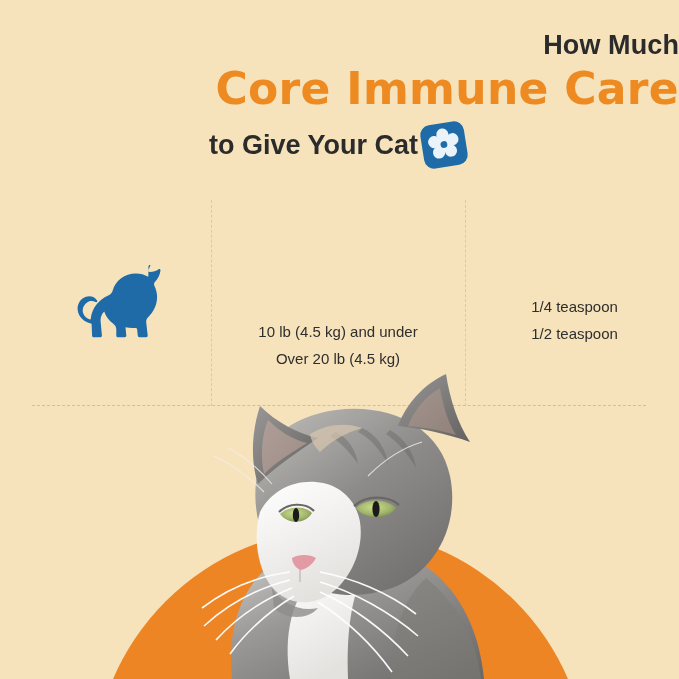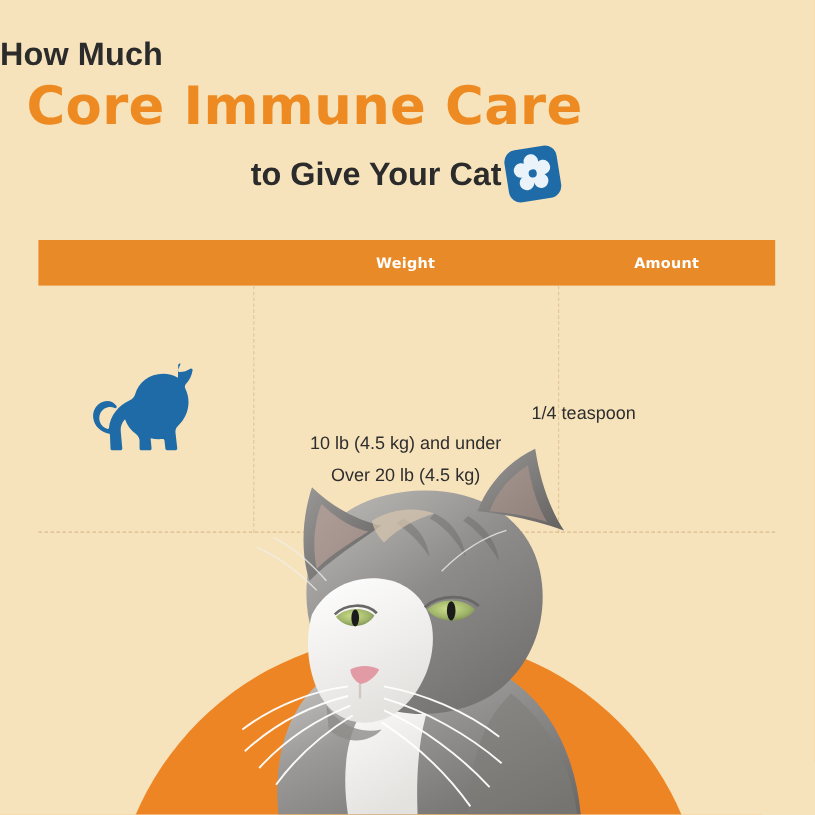--- a/index.html
+++ b/index.html
@@ -14,21 +14,21 @@
   .stage{
     position:absolute;inset:0;
     width:679px;height:679px;
     overflow:hidden;
     background:#F7E3BB;
   }
 
   
   .title-block{
     position:absolute;left:0;top:26px;width:679px;
-    text-align:left;
+    text-align:right;
     z-index:6;
   }
   .title-line1{
     font-size:27px;
     font-weight:600;
     color:#2B2B2B;
     letter-spacing:.1px;
     line-height:38px;
     font-family:"Liberation Sans", sans-serif;
   }
@@ -109,24 +109,24 @@
   }
   .cat-silhouette{width:100px;height:84px;display:block;}
 
   .weight-cell{
     position:absolute;left:179px;top:0;width:254px;height:206px;
     box-sizing:border-box;
     padding-top:118px;
     text-align:center;
   }
   .amount-cell{
-    position:absolute;left:411px;top:0;width:181px;height:206px;
+    position:absolute;left:452px;top:0;width:181px;height:206px;
     box-sizing:border-box;
     padding-top:93px;
-    text-align:left;
+    text-align:center;
   }
   .cell-row{
     font-size:15px;
     color:#2E2E2E;
     line-height:27px;
     font-family:"Liberation Sans", sans-serif;
     white-space:nowrap;
   }
 
   
@@ -170,44 +170,40 @@
             <circle cx="26" cy="25.5" r="7.6"></circle>
           </g>
           <circle cx="26" cy="25.5" r="3.4" fill="#1E6BA8"></circle>
         </g>
       </svg>
     </div>
   </div>
 
   <div class="table">
 
-    <div class="table-head">
-      <div class="th th-spacer"></div>
-      <div class="th th-weight">Weight</div>
-      <div class="th th-amount">Amount</div>
-    </div>
 
     <div class="table-body">
       <div class="vline v1"></div>
       <div class="vline v2"></div>
       <div class="hline-bottom"></div>
 
       <div class="cat-silhouette-cell">
         <svg class="cat-silhouette" viewBox="0 0 100 84">
           <path fill="#1E6BA8" d="M78.5 3.2c-.9-.6-2 .1-2 1.2l-.2 10.4c-3.6-2.2-7.9-3.4-12.4-3.4-11.2 0-20.6 7.2-23.2 17-.6 2.3-2.3 4.2-4.5 5.2-9.6 4.2-16.3 12.9-17.4 22.9-.1.8-.4 1-.9.9-3.1-.8-5.6-2.8-6.6-5.8-1.5-4.3.2-8.7 3.8-11.1 2.6-1.7 5.9-1.9 8.4-.5 1.1.6 2.2-.6 1.6-1.6-2.2-3.6-6.8-5.2-11.2-3.7-5.6 1.9-9 7.6-8.2 13.6.9 6.7 6.4 11.9 13.3 13.1.4.1.6.3.6.7l.5 11.7c0 .8.7 1.5 1.5 1.5h6.8c.9 0 1.6-.8 1.5-1.7l-1.3-14.4c-.3-3.6 1-7.2 3.6-9.8 1.6 4.9 4.8 9.2 9.1 12.3 1.9 1.4 3 3.6 3 5.9v6.2c0 .8.7 1.5 1.5 1.5h7c.9 0 1.6-.8 1.5-1.7l-.8-8.3c3.2.7 6.6.9 10 .6.8-.1 1.5.5 1.6 1.3l.7 6.6c.1.8.7 1.4 1.5 1.4h6.9c.9 0 1.6-.8 1.5-1.7l-1.5-13.2c-.2-1.9.5-3.8 1.9-5.1 5.8-5.4 9-12.6 9-20.1 0-4.1-1-8-2.7-11.4-.6-1.2-.4-2.7.5-3.7 3-3.2 5-7.2 5.6-11.5.2-1.1-1-1.9-1.9-1.3-2.5 1.7-5.5 2.7-8.6 2.8-.8 0-1.5-.4-1.9-1.1L78.5 3.2z"></path>
         </svg>
       </div>
 
       <div class="weight-cell">
         <div class="cell-row">10 lb (4.5 kg) and under</div>
         <div class="cell-row">Over 20 lb (4.5 kg)</div>
       </div>
 
       <div class="amount-cell">
         <div class="cell-row">1/4 teaspoon</div>
+        <div class="cell-row">1/2 teaspoon</div>
       </div>
     </div>
   </div>
 
   <div class="hero">
     <div class="hero-circle"></div>
 
     <svg class="cat-photo" viewBox="0 0 420 307">
       <defs>
         <linearGradient id="furGrey" x1="0.15" y1="0" x2="0.9" y2="1">

